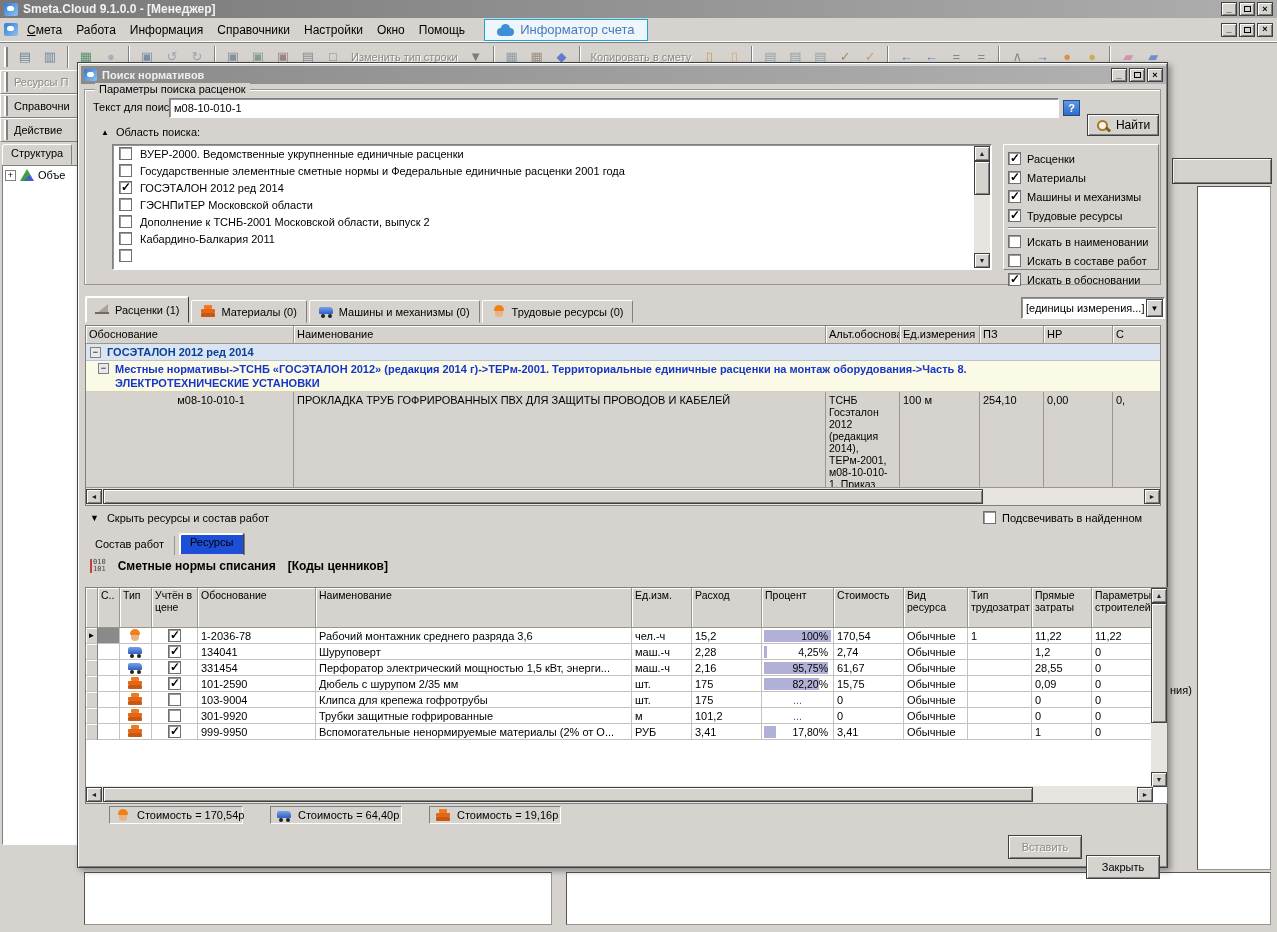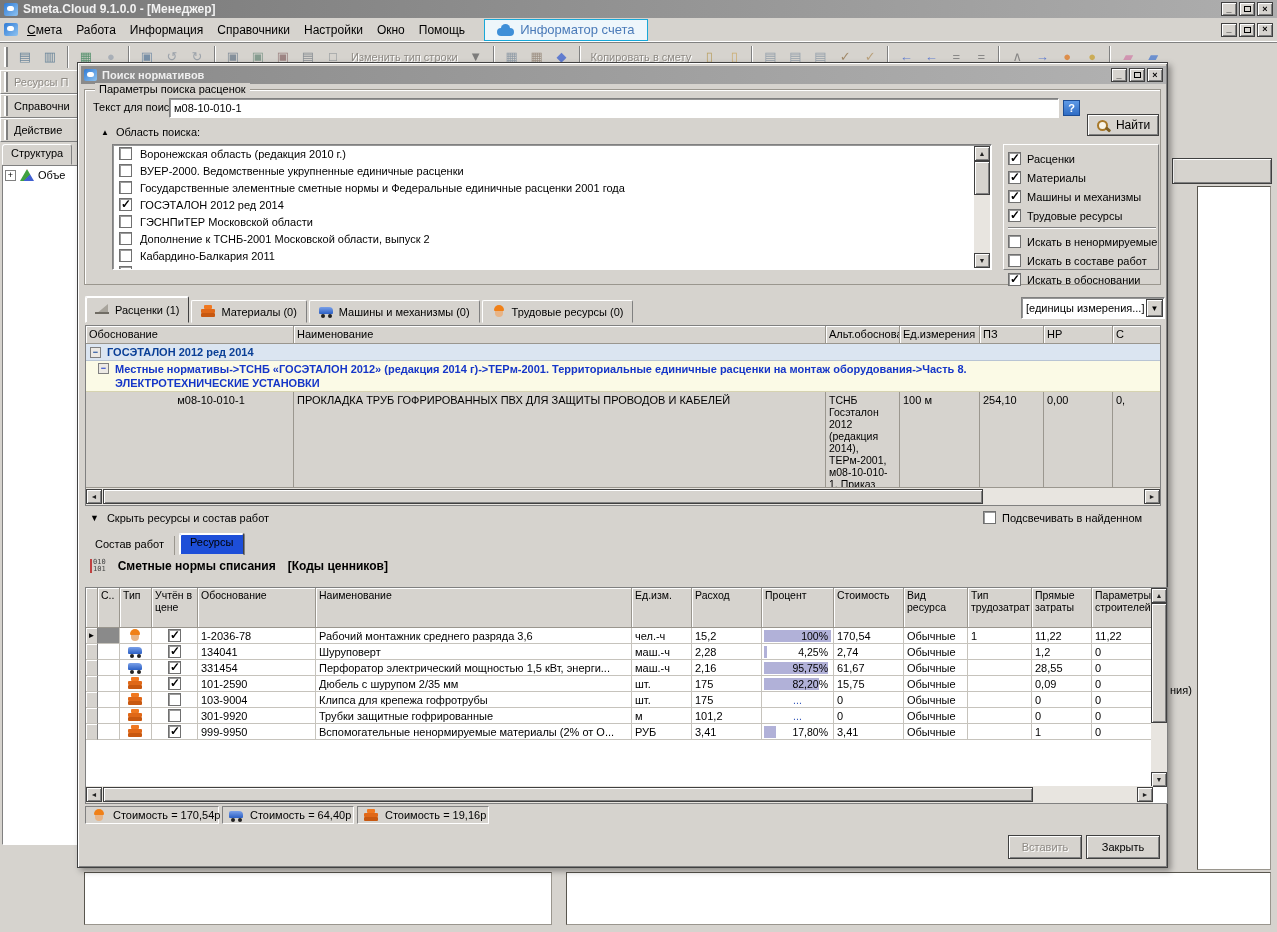--- a/index.html
+++ b/index.html
@@ -103,21 +103,21 @@
 .mi.material::before{content:"";position:absolute;left:0;top:4px;width:14px;height:4px;background:#e06818;box-shadow:0 4px 0 #c85810;border-radius:1px;}
 .mi.material::after{content:"";position:absolute;left:3px;top:0;width:8px;height:4px;background:#f07820;border-radius:1px;}
 .mi.rate::before{content:"";position:absolute;left:1px;top:1px;width:0;height:0;border-left:12px solid transparent;border-bottom:10px solid #a8a49c;}
 .mi.rate::after{content:"";position:absolute;left:0px;top:9px;width:14px;height:2px;background:#706c64;}
 .mi.cloud{width:17px;height:12px;}
 .mi.cloud::before{content:"";position:absolute;left:0;top:4px;width:17px;height:8px;background:#3f8fd8;border-radius:5px;}
 .mi.cloud::after{content:"";position:absolute;left:4px;top:0;width:9px;height:8px;background:#3f8fd8;border-radius:50%;}
 .mi.magnifier::before{content:"";position:absolute;left:1px;top:1px;width:7px;height:7px;border:2px solid #a87828;border-radius:50%;background:#f8f4e8;}
 .mi.magnifier::after{content:"";position:absolute;left:9px;top:9px;width:6px;height:3px;background:#806024;transform:rotate(40deg);border-radius:1px;}
 
-.totseg{height:18px;display:flex;align-items:center;gap:6px;padding:0 6px;border:1px solid;border-color:#808080 #fff #fff #808080;font-size:11px;white-space:nowrap;}
+.totseg{height:18px;display:flex;align-items:center;gap:6px;padding:0 6px;border:1px solid;border-color:#808080 #fff #fff #808080;font-size:11px;white-space:nowrap;margin-left:24px;}
 .pushbtn{width:74px;height:24px;display:flex;align-items:center;justify-content:center;font-size:11px;}
 .pushbtn.disabled{color:#8e8a84;text-shadow:1px 1px 0 #fff;}
 
 .bgwhite{background:#fff;border:1px solid;border-color:#58554e #9a968e #9a968e #58554e;}
 .frag{font-size:11px;}
 u{text-decoration:underline;}
 </style>
 </head>
 <body>
 
@@ -261,24 +261,20 @@
     <span class="abs out findbtn">
       <span class="mi magnifier"></span>
       <span>Найти</span>
     </span>
     <div class="abs" style="left:16px;top:36px;display:flex;align-items:center;gap:7px;">
       <span style="font-size:8px;">▲</span>
       <span class="lbl">Область поиска:</span>
     </div>
     <div class="abs sunk listbox" id="db-list">
 
-    <div class="db-item">
-          <span class="cb"></span>
-          <span class="lbl">Воронежская область (редакция 2010 г.)</span>
-        </div>
         <div class="db-item">
           <span class="cb"></span>
           <span class="lbl">ВУЕР-2000. Ведомственные укрупненные единичные расценки</span>
         </div>
         <div class="db-item">
           <span class="cb"></span>
           <span class="lbl">Государственные элементные сметные нормы и Федеральные единичные расценки 2001 года</span>
         </div>
         <div class="db-item">
           <span class="cb checked"></span>
@@ -322,21 +318,21 @@
           </div>
           <div class="f-item">
             <span class="cb checked"></span>
             <span class="lbl">Трудовые ресурсы</span>
           </div>
         </div>
       <div class="f-sep"></div>
       <div id="searchin-filters">
           <div class="f-item">
             <span class="cb"></span>
-            <span class="lbl">Искать в ненормируемые</span>
+            <span class="lbl">Искать в наименовании</span>
           </div>
           <div class="f-item">
             <span class="cb"></span>
             <span class="lbl">Искать в составе работ</span>
           </div>
           <div class="f-item">
             <span class="cb checked"></span>
             <span class="lbl">Искать в обосновании</span>
           </div>
         </div>
@@ -627,14 +623,14 @@
         <span class="mi machine"></span>
         <span>Стоимость = 64,40р</span>
       </div>
       <div class="totseg" style="width: 132px;">
         <span class="mi material"></span>
         <span>Стоимость = 19,16р</span>
       </div>
     </div>
 
   <span class="abs out pushbtn disabled" style="left:930px;top:772px;">Вставить</span>
-  <span class="abs out pushbtn" style="left:1008px;top:772px;">Закрыть</span>
+  <span class="abs out pushbtn" style="left:1008px;top:792px;">Закрыть</span>
 </div>
 
 </body></html>

